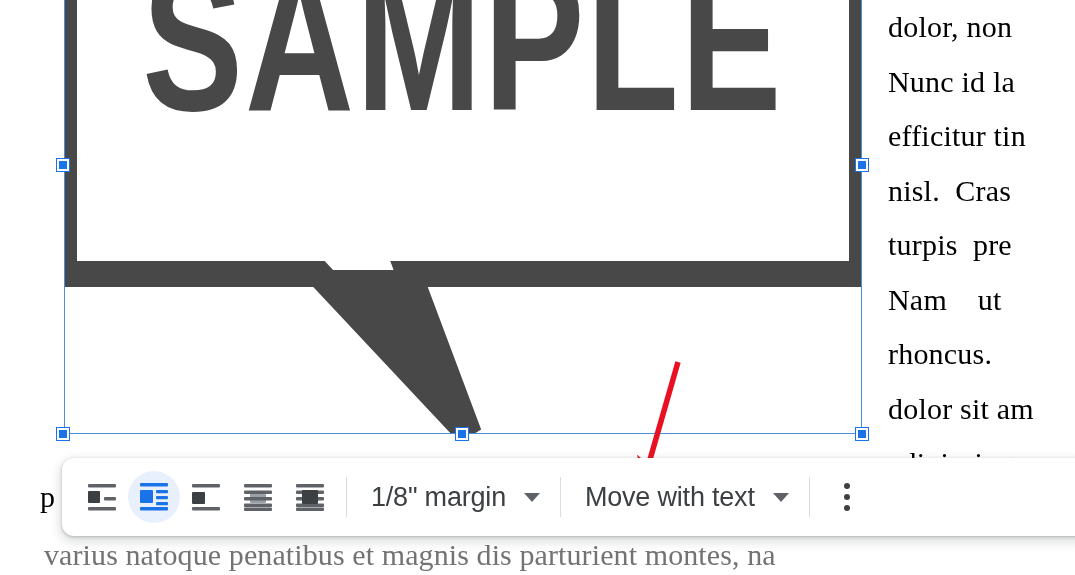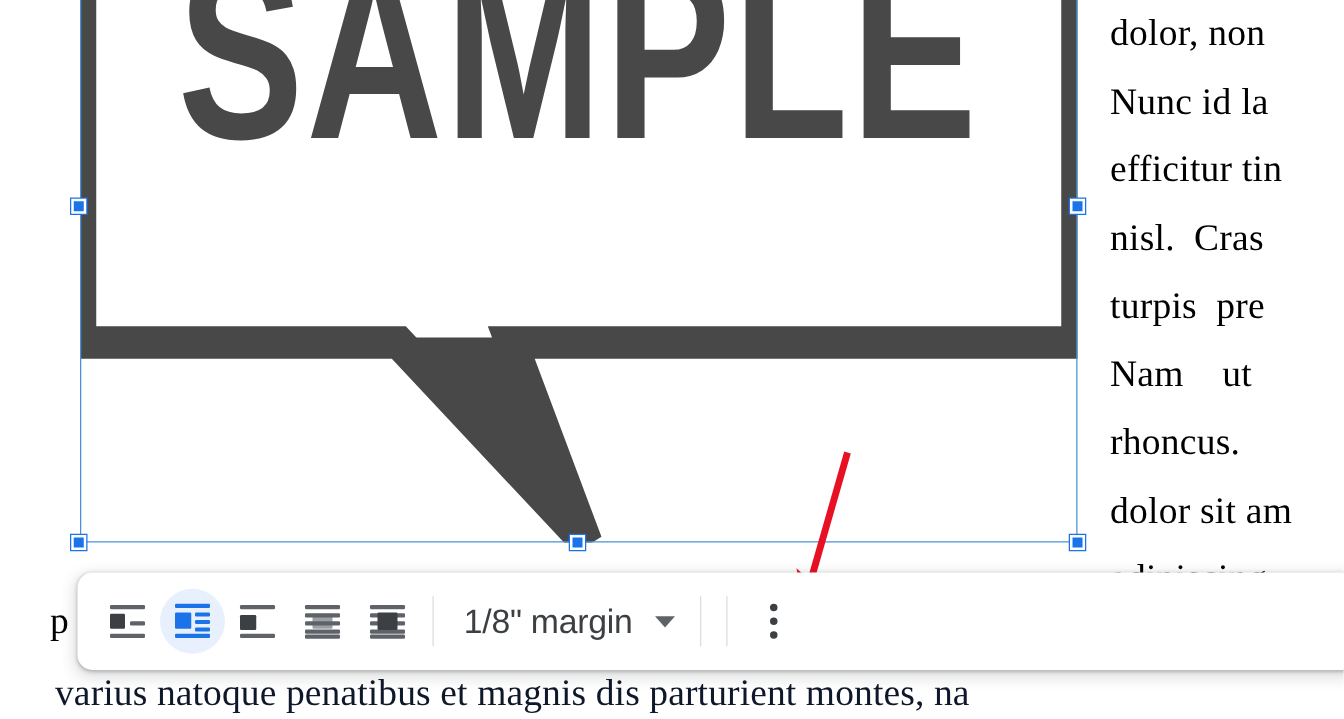--- a/index.html
+++ b/index.html
@@ -39,21 +39,21 @@
   }
 
   
   #bottom-line {
     position: absolute;
     left: 44px;
     top: 536px;
     font-family: "Liberation Serif", serif;
     font-size: 30px;
     line-height: 38px;
-    color: #0f172a;
+    color: #737373;
     white-space: pre;
     letter-spacing: 0.1px;
   }
 
   
   #left-occluded {
     position: absolute;
     left: 40px;
     top: 480px;
     font-family: "Liberation Serif", serif;
@@ -295,20 +295,24 @@
 
     <div class="tb-sep"></div>
 
     <div class="tb-dropdown">
       <span class="dd-label">1/8" margin</span>
       <span class="caret"></span>
     </div>
 
     <div class="tb-sep"></div>
 
+    <div class="tb-dropdown">
+      <span class="dd-label">Move with text</span>
+      <span class="caret"></span>
+    </div>
 
     <div class="tb-sep"></div>
 
     <div id="more-btn">
       <span></span>
       <span></span>
       <span></span>
     </div>
 
   </div>

